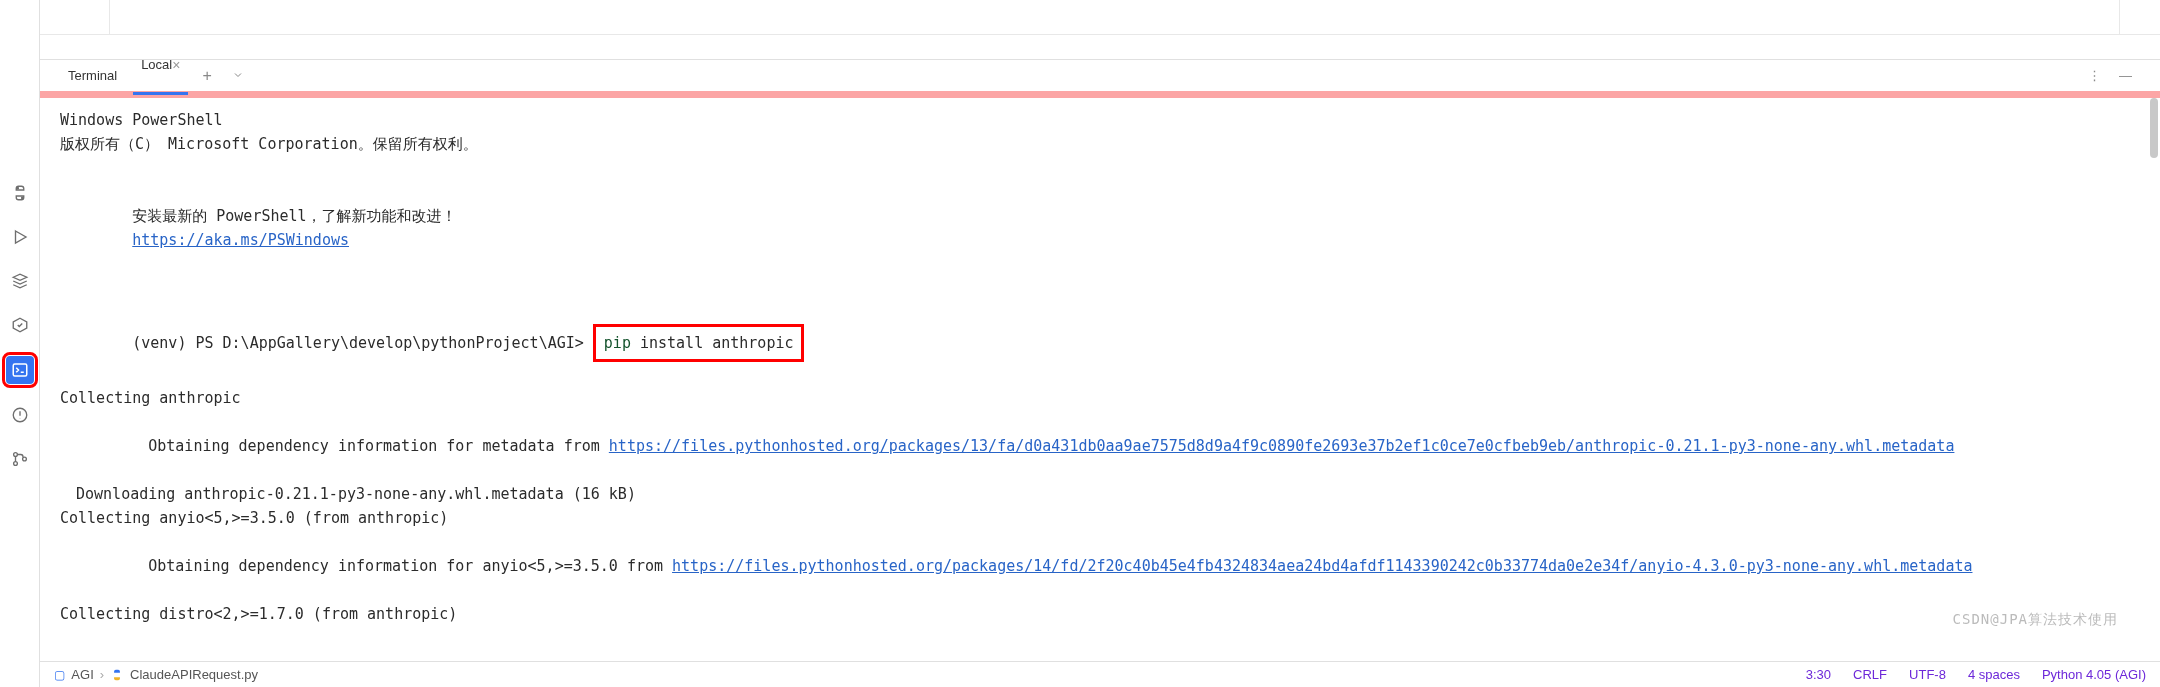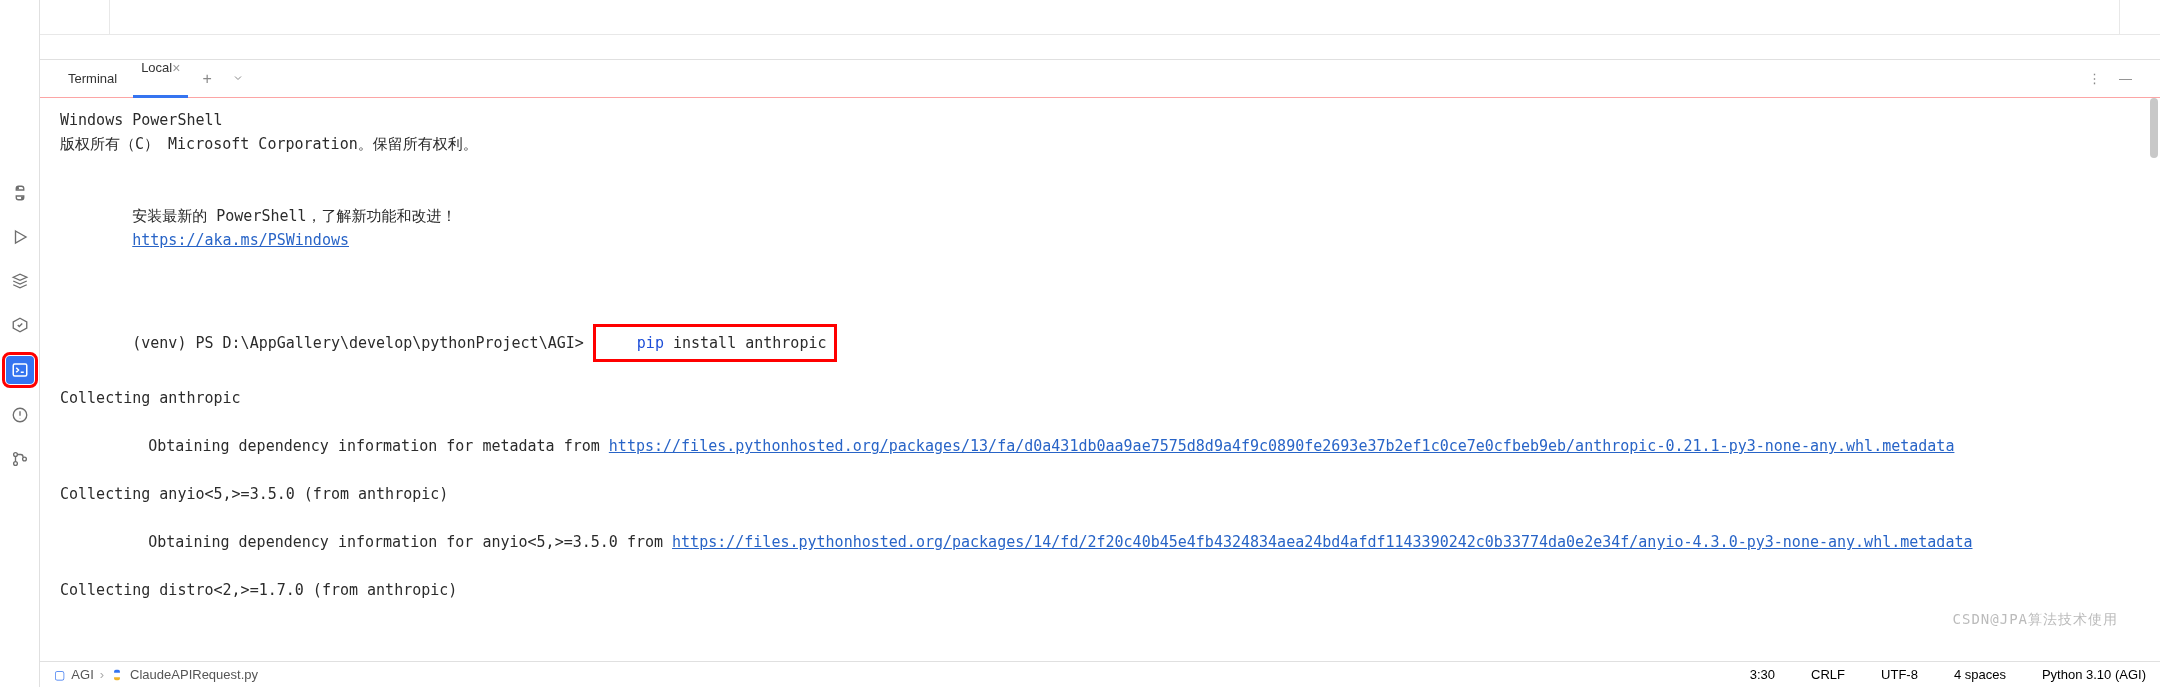--- a/index.html
+++ b/index.html
@@ -46,21 +46,21 @@
     }
     .top-blank .spacer-left { width: 70px; border-right: 1px solid #e8e8e8; }
     .top-blank .spacer-right { flex: 1; border-right: 1px solid #e8e8e8; margin-right: 40px;}
     .divider-h { height: 25px; border-bottom: 1px solid #e0e0e0; }
     .panel-header {
       display: flex;
       align-items: center;
       padding: 0 20px;
       height: 38px;
       gap: 8px;
-      border-bottom: 1px solid #fca5a5;
+      border-bottom: 7px solid #fca5a5;
       position: relative;
     }
     .panel-title {
       font-weight: 500;
       color: #333;
       padding: 0 8px;
     }
     .tab {
       display: flex;
       align-items: flex-start;
@@ -90,21 +90,21 @@
       padding: 10px 20px;
       font-family: "Consolas", "Menlo", monospace;
       font-size: 15px;
       line-height: 24px;
       color: #2b2b2b;
       overflow: hidden;
       position: relative;
     }
     .terminal-body .line { white-space: pre-wrap; word-break: break-all; }
     .terminal-body a { color: #2864c7; text-decoration: underline; }
-    .cmd-pip { color: #1d4ed8; margin-left: 33px; }
+    .cmd-pip { color: #14532d; }
     .cmd-box {
       border: 3px solid #ff0000;
       padding: 4px 8px;
       display: inline-block;
     }
     .indent { padding-left: 16px; }
     .scroll-stub {
       position: absolute;
       right: 2px; top: 0;
       width: 8px; height: 60px;
@@ -123,22 +123,22 @@
     }
     .sb-left { display: flex; align-items: center; gap: 6px; }
     .sb-box-icon { color: #3574f0; font-size: 12px; }
     .py-icon {
       display: inline-flex; width: 14px; height: 14px;
       align-items: center; justify-content: center;
     }
     .sb-right {
       margin-left: auto;
       display: flex;
-      gap: 36px;
-      color: #000000;
+      gap: 22px;
+      color: #6d28d9;
     }
     .chevron-sep { color: #aaa; }
     .watermark {
       position: absolute;
       right: 42px;
       bottom: 30px;
       color: #bbb;
       font-size: 14px;
       letter-spacing: 1px;
       pointer-events: none;
@@ -229,20 +229,21 @@
         <a href="#">https://aka.ms/PSWindows</a>
       </div>
       <div class="line">&nbsp;</div>
       <div class="line">
         <span>(venv) PS D:\AppGallery\develop\pythonProject\AGI&gt; </span><span class="cmd-box"><span class="cmd-pip">pip</span><span> install anthropic</span></span>
       </div>
       <div class="line">Collecting anthropic</div>
       <div class="line indent">
         <span>Obtaining dependency information for metadata from </span><a href="#">https://files.pythonhosted.org/packages/13/fa/d0a431db0aa9ae7575d8d9a4f9c0890fe2693e37b2ef1c0ce7e0cfbeb9eb/anthropic-0.21.1-py3-none-any.whl.metadata</a>
       </div>
+      <div class="line indent">Downloading anthropic-0.21.1-py3-none-any.whl.metadata (16 kB)</div>
       <div class="line">Collecting anyio&lt;5,&gt;=3.5.0 (from anthropic)</div>
       <div class="line indent">
         <span>Obtaining dependency information for anyio&lt;5,&gt;=3.5.0 from </span><a href="#">https://files.pythonhosted.org/packages/14/fd/2f20c40b45e4fb4324834aea24bd4afdf1143390242c0b33774da0e2e34f/anyio-4.3.0-py3-none-any.whl.metadata</a>
       </div>
       <div class="line">Collecting distro&lt;2,&gt;=1.7.0 (from anthropic)</div>
       <div class="watermark">CSDN@JPA算法技术使用</div>
     </div>
 
     <div class="status-bar">
       <div class="sb-left">
@@ -255,17 +256,17 @@
               <path fill="#f0b429" d="M14 21h-4a3 3 0 01-3-3v-2h10v2a3 3 0 01-3 3z"></path>
             </svg>
         </span>
         <span>ClaudeAPIRequest.py</span>
       </div>
       <div class="sb-right">
         <span>3:30</span>
         <span>CRLF</span>
         <span>UTF-8</span>
         <span>4 spaces</span>
-        <span>Python 3.10 (AGI)</span>
+        <span>Python 4.05 (AGI)</span>
       </div>
     </div>
   </div>
 </div>
 
 </body></html>

